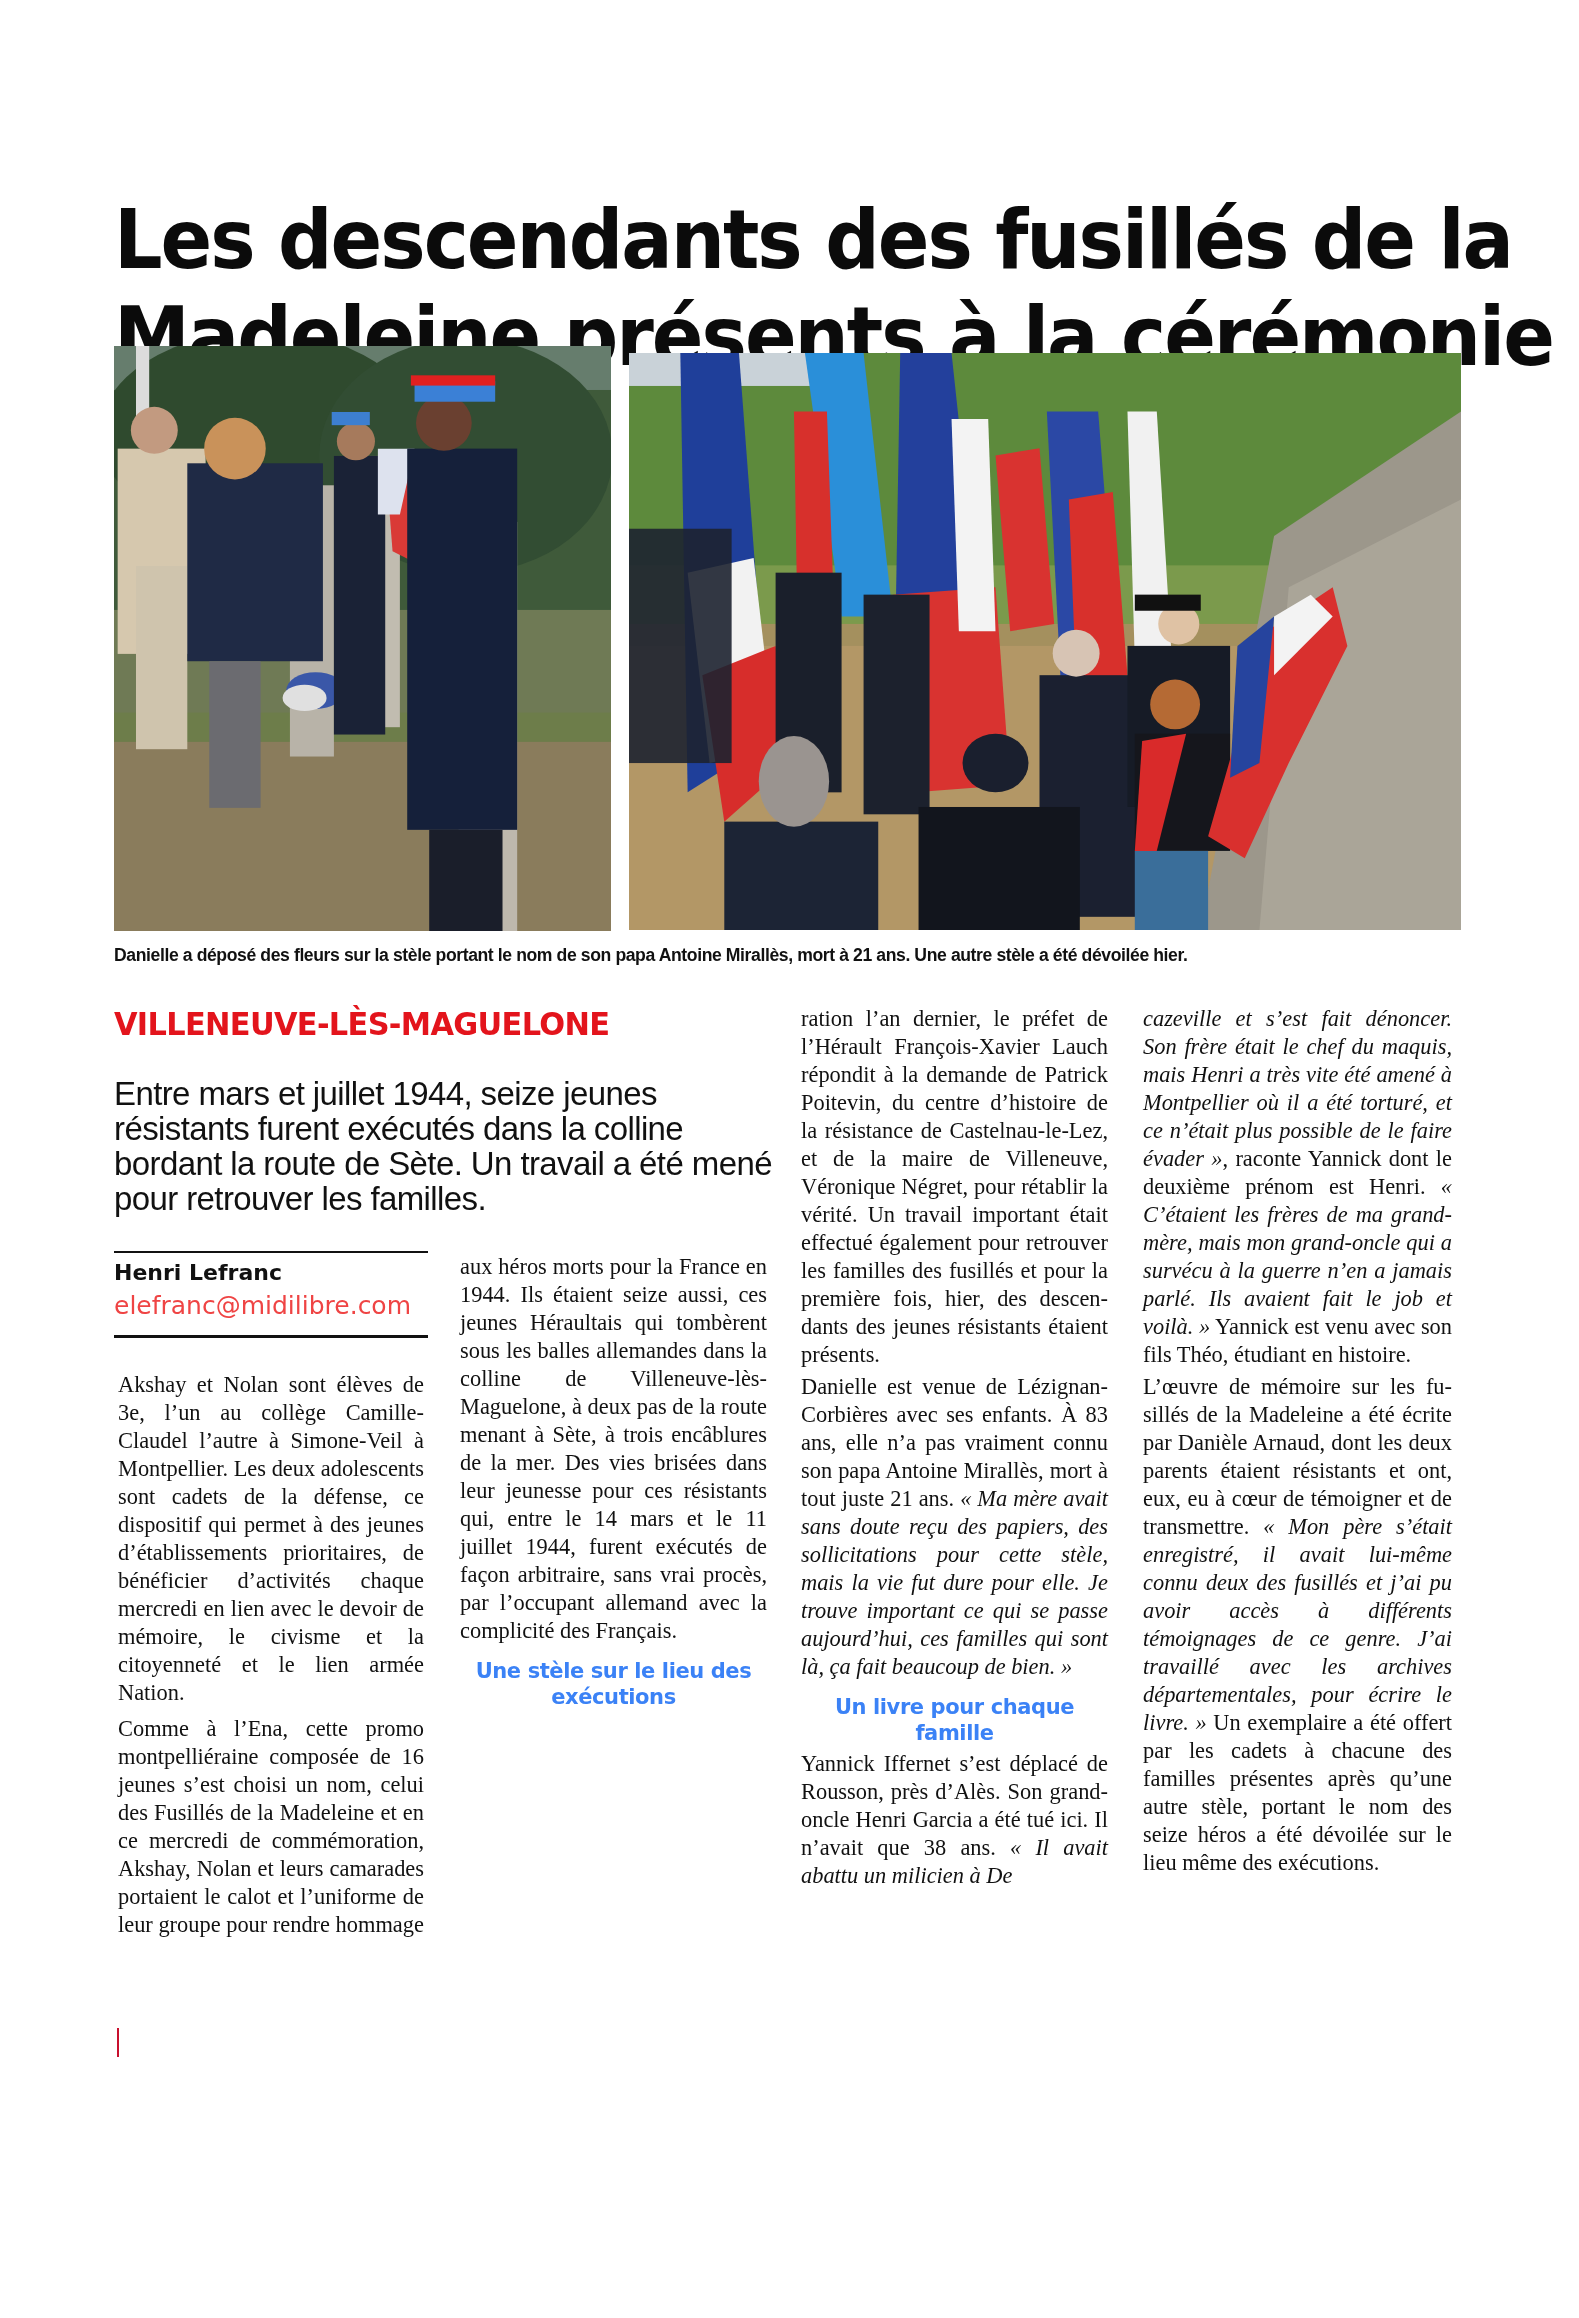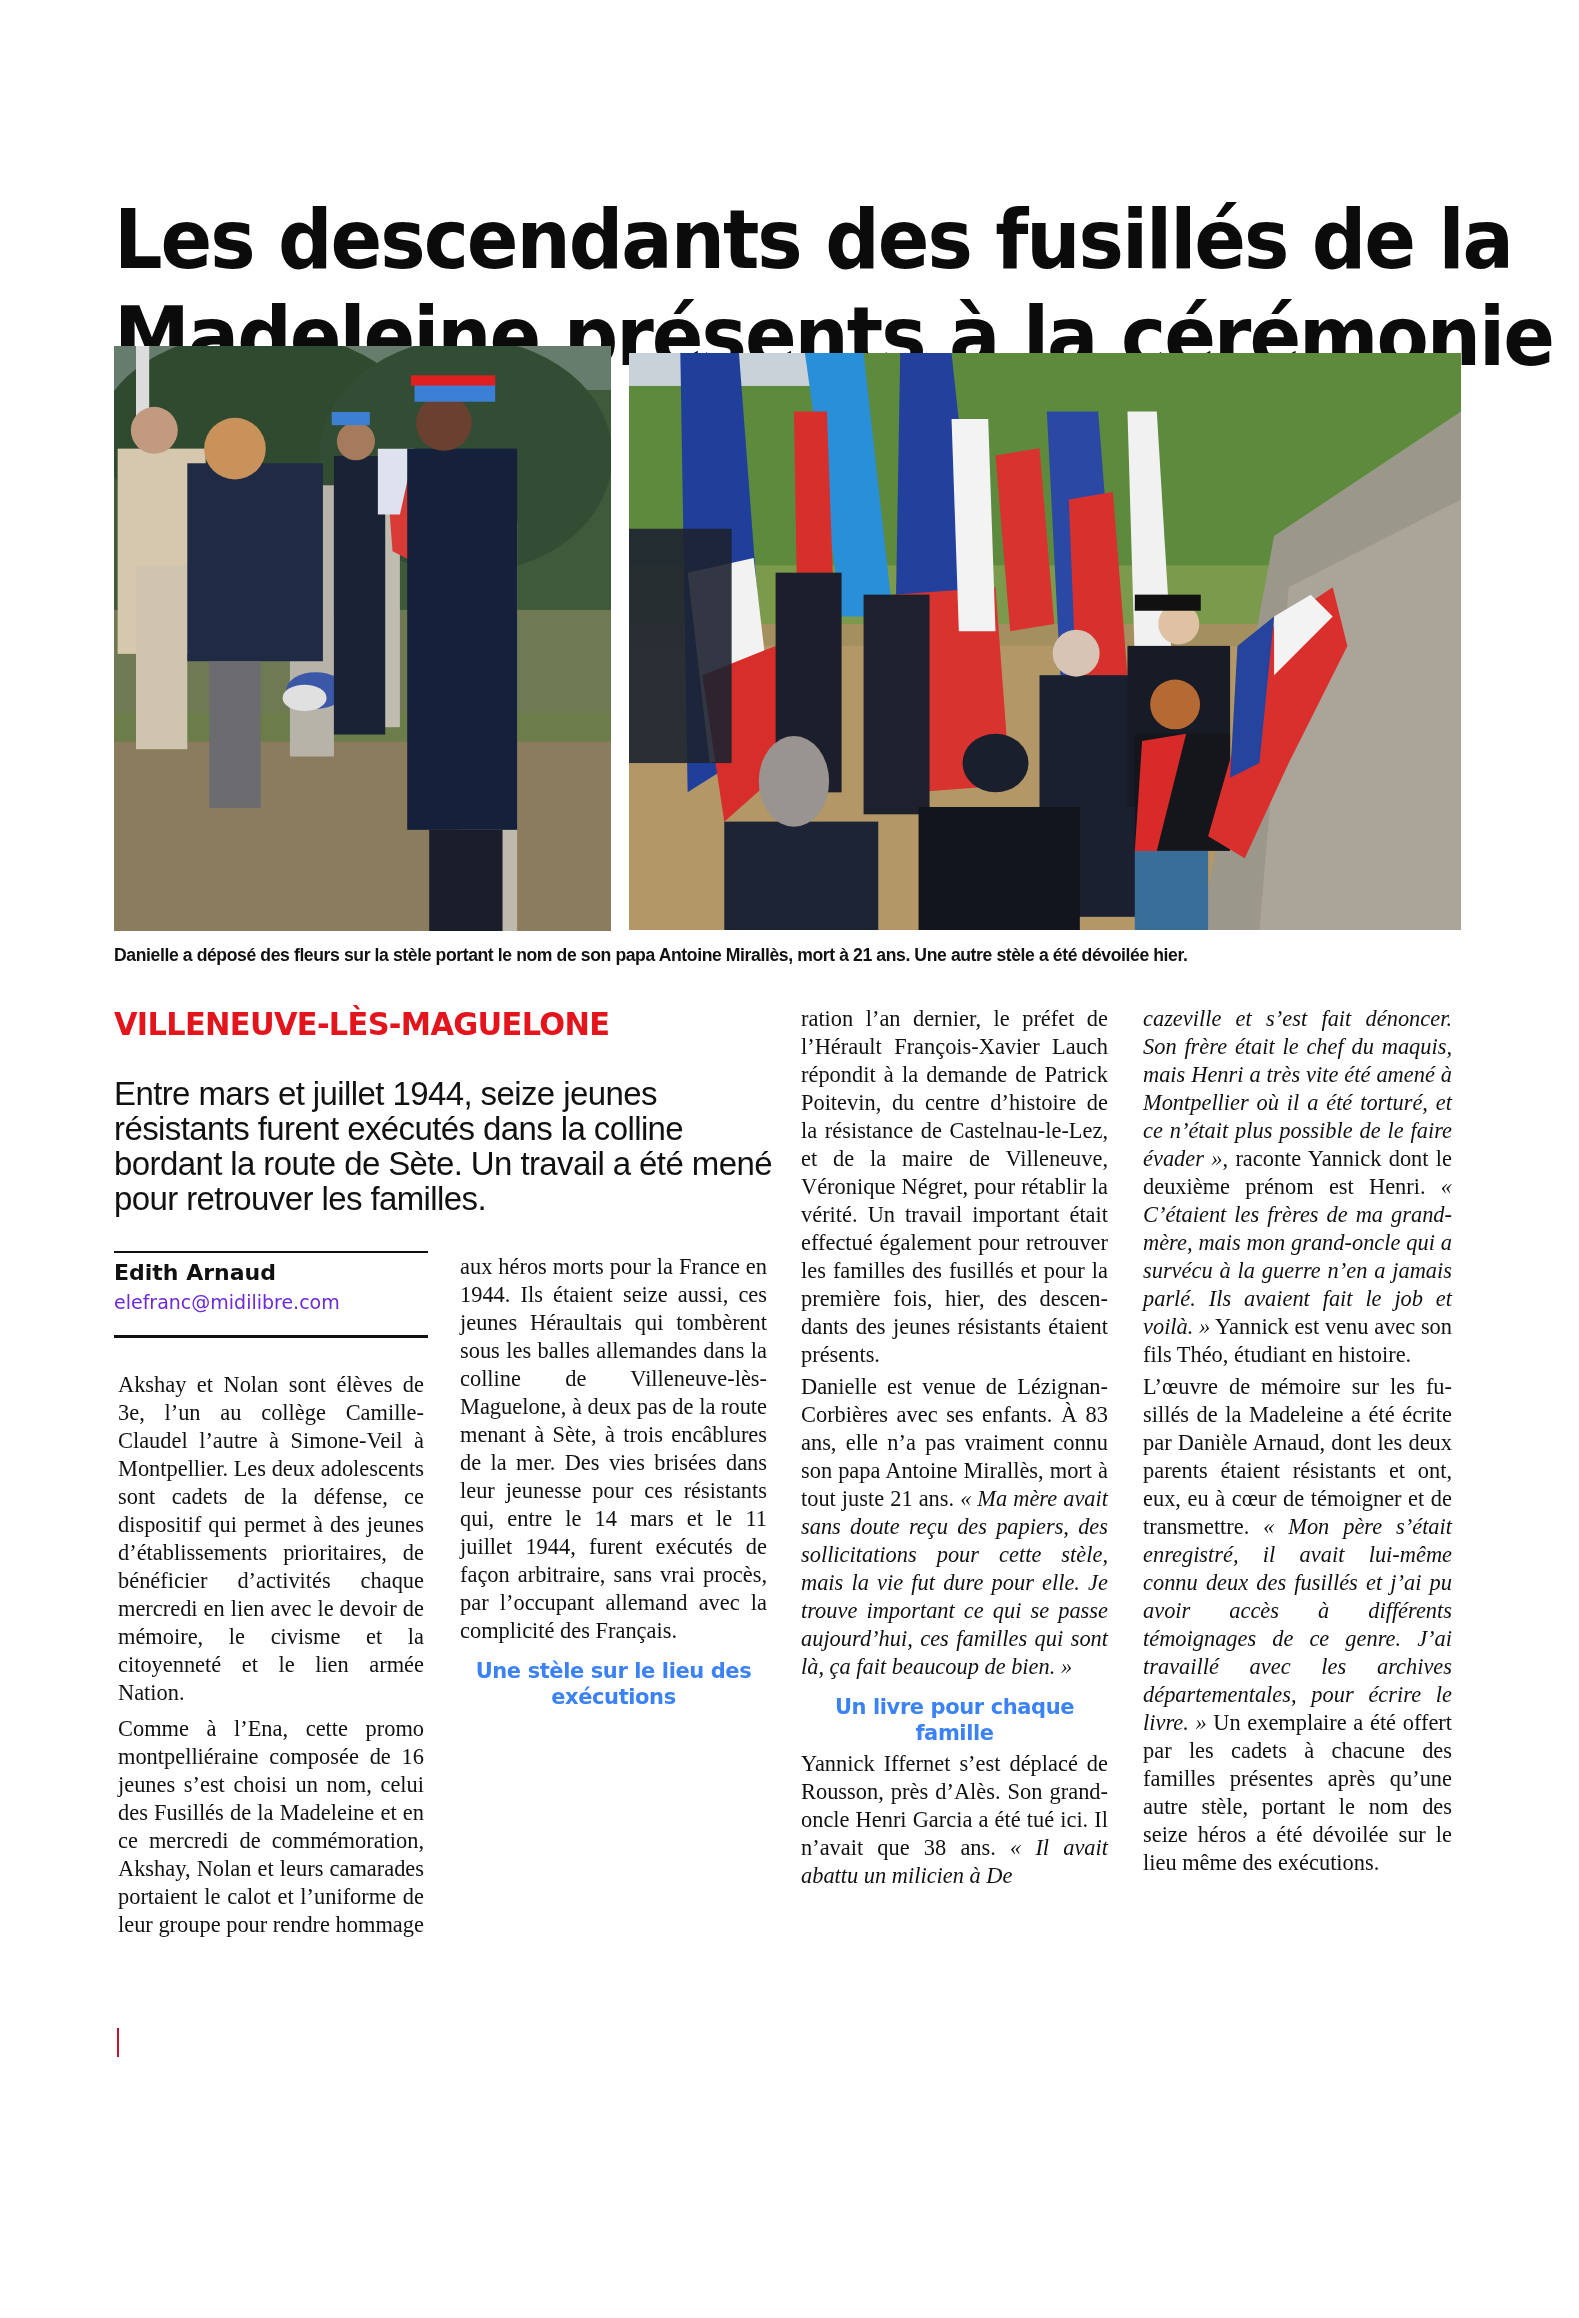--- a/index.html
+++ b/index.html
@@ -32,21 +32,21 @@
     }
     .rule { position: absolute; background: #111; }
     #rule-top { left: 114px; top: 1251px; width: 314px; height: 2.2px; }
     #rule-bottom { left: 114px; top: 1335px; width: 314px; height: 2.9px; }
     .byline-name {
       position: absolute; left: 114px; top: 1260px; font-family: "DejaVu Sans", sans-serif;
       font-weight: bold; font-size: 22px; color: #111;
     }
     .byline-email {
       position: absolute; left: 114px; top: 1291px; font-family: "DejaVu Sans", sans-serif;
-      font-size: 19px; color: #6d28d9;
+      font-size: 25px; color: #ef4444;
     }
     .col {
       position: absolute; font-family: "Liberation Serif", serif; font-size: 22.4px;
       line-height: 28px; color: #111; text-align: justify; hyphens: manual;
     }
     .col p { margin: 4px; text-indent: 0; }
     .col .it { font-style: italic; }
     .col h3 {
       margin: 13px 0 0 0; font-family: "DejaVu Sans", sans-serif; font-weight: bold;
       font-size: 21px; line-height: 26px; color: #3b82f6; text-align: center; letter-spacing: -0.4px;
@@ -156,21 +156,21 @@
   </svg>
 </div>
 
 <div class="caption">Danielle a déposé des fleurs sur la stèle portant le nom de son papa Antoine Mirallès, mort à 21 ans.  Une autre stèle a été dévoilée hier.</div>
 
 <div class="kicker">VILLENEUVE-LÈS-MAGUELONE</div>
 
 <div class="chapo">Entre mars et juillet 1944, seize jeunes résistants furent exécutés dans la colline bordant la route de Sète. Un travail a été mené pour retrouver les familles.</div>
 
 <div class="rule" id="rule-top"></div>
-<div class="byline-name">Edith Arnaud</div>
+<div class="byline-name">Henri Lefranc</div>
 <div class="byline-email">elefranc@midilibre.com</div>
 <div class="rule" id="rule-bottom"></div>
 
 <div class="col" id="col1">
   <p>Akshay et Nolan sont élèves de 3e, l’un au collège Camille-Claudel l’autre à Simone-Veil à Montpellier. Les deux adoles­cents sont cadets de la défense, ce dispositif qui permet à des jeunes d’établissements prio­ritaires, de bénéficier d’activités chaque mercredi en lien avec le devoir de mémoire, le ci­visme et la citoyenneté et le lien armée Nation.</p>
   <p style="height:0;overflow:hidden" aria-hidden="true"></p>
   <p>Comme à l’Ena, cette promo montpelliéraine composée de 16 jeunes s’est choisi un nom, celui des Fusillés de la Made­leine et en ce mercredi de com­mémoration, Akshay, Nolan et leurs camarades portaient le calot et l’uniforme de leur groupe pour rendre hommage</p>
 </div>
 
 <div class="col" id="col2">

